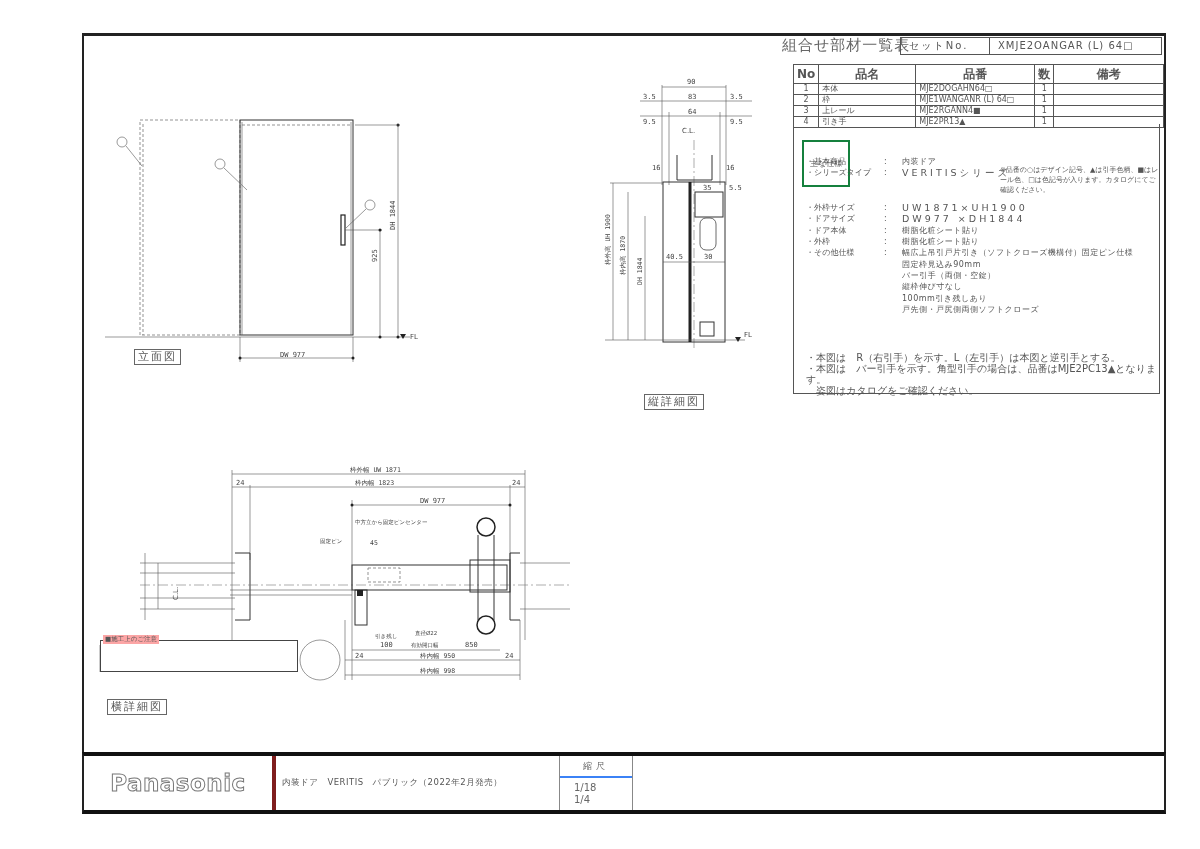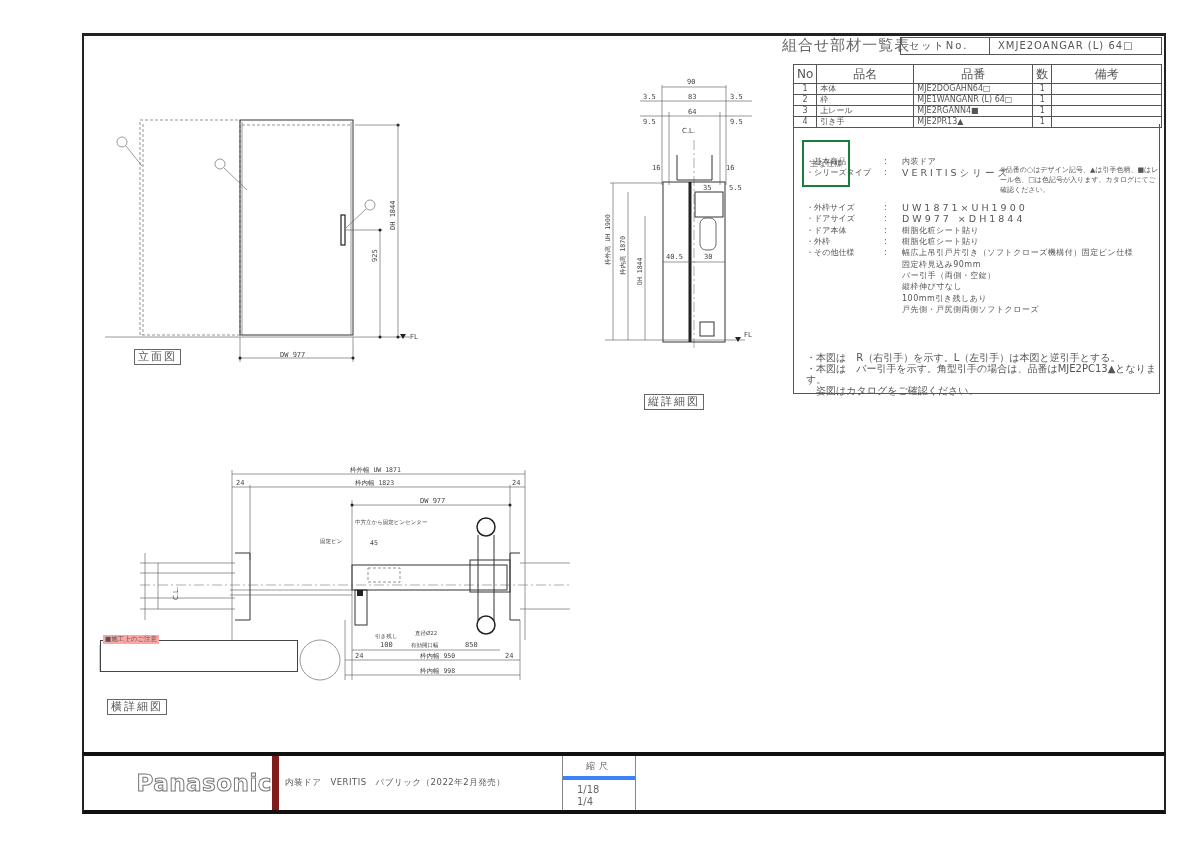--- a/index.html
+++ b/index.html
@@ -12,39 +12,39 @@
   .thin{stroke:#555;stroke-width:0.6;fill:none;}
   .dash{stroke:#666;stroke-width:0.7;fill:none;stroke-dasharray:3 2;}
   .cl{stroke:#777;stroke-width:0.6;fill:none;stroke-dasharray:10 3 2 3;}
   .dot{fill:#222;}
   .parts-title{position:absolute;left:782px;top:36px;font-size:15px;color:#666;letter-spacing:1px;}
   .setno-box{position:absolute;left:900px;top:37px;width:260px;height:16px;border:1px solid #555;display:flex;font-size:10px;color:#555;}
   .setno-box .lbl{width:80px;border-right:1px solid #555;padding-left:8px;line-height:16px;letter-spacing:2px;}
   .setno-box .val{padding-left:8px;line-height:16px;letter-spacing:1px;}
   table.parts{position:absolute;left:793px;top:64px;border-collapse:collapse;font-size:8px;color:#555;}
   table.parts td,table.parts th{border:1px solid #555;padding:0 3px;height:10px;line-height:10px;}
-  table.parts th{font-weight:normal;font-size:12px;height:18px;line-height:18px;color:#555;}
+  table.parts th{font-weight:bold;font-size:12px;height:18px;line-height:18px;color:#555;}
   .spec-box{position:absolute;left:793px;top:124px;width:367px;height:270px;border:1px solid #555;border-top:none;box-sizing:border-box;font-size:8px;color:#555;}
   .spec-head{position:absolute;left:8px;top:16px;border:2px solid #15803d;padding:16px 6px;font-size:8px;line-height:11px;}
   .spec-note{position:absolute;left:206px;top:10px;width:160px;font-size:7px;line-height:10px;text-align:left;margin-top:31px;}
   .spec-row{position:absolute;left:12px;display:flex;font-size:8px;line-height:11px;}
   .spec-row .k{width:78px;}
   .spec-row .c{width:18px;}
   .spec-row .v{letter-spacing:0.5px;}
   .spec-row .v.big{font-size:9.5px;letter-spacing:3px;}
   .remarks{position:absolute;left:12px;top:228px;font-size:10px;line-height:11px;}
   .view-label{position:absolute;border:1px solid #666;font-size:11px;padding:0 3px;line-height:14px;color:#555;letter-spacing:2px;}
   .caution{position:absolute;left:100px;top:640px;width:198px;height:32px;border:1px solid #444;font-size:6.5px;line-height:9px;color:#555;padding:4px 4px 0 6px;box-sizing:border-box;}
   .caution .ttl{position:absolute;left:2px;top:-6px;background:#fca5a5;padding:0 2px;font-size:6.5px;}
   .title-block{position:absolute;left:82px;top:752px;width:1084px;height:62px;border-top:4px solid #111;border-bottom:4px solid #111;border-right:2px solid #222;border-left:2px solid #222;box-sizing:border-box;display:flex;}
-  .tb-logo{width:188px;border-right:7px solid #7f1d1d;display:flex;align-items:center;justify-content:flex-end;}
+  .tb-logo{width:188px;border-right:4px solid #7f1d1d;display:flex;align-items:center;justify-content:center;}
   .tb-logo span{font-family:"DejaVu Sans",sans-serif;font-weight:bold;font-size:23px;color:#fff;-webkit-text-stroke:1px #777;letter-spacing:0.5px;}
   .tb-title{width:277px;border-right:1px solid #888;display:flex;align-items:center;padding-left:6px;font-size:8.5px;color:#555;letter-spacing:0.5px;}
   .tb-scale{width:72px;border-right:1px solid #888;display:flex;flex-direction:column;font-size:10px;color:#666;}
-  .tb-scale .h{height:20px;border-bottom:4px solid #3b82f6;text-align:center;line-height:20px;letter-spacing:4px;font-size:9px;}
+  .tb-scale .h{height:20px;border-bottom:2px solid #3b82f6;text-align:center;line-height:20px;letter-spacing:4px;font-size:9px;}
   .tb-scale .v{padding-left:14px;line-height:12px;margin-top:4px;}
   .tb-rest{flex:1;}
 </style>
 </head>
 <body>
 
 <div class="frame"></div>
 
 <svg class="draw" width="1200" height="849">
 

